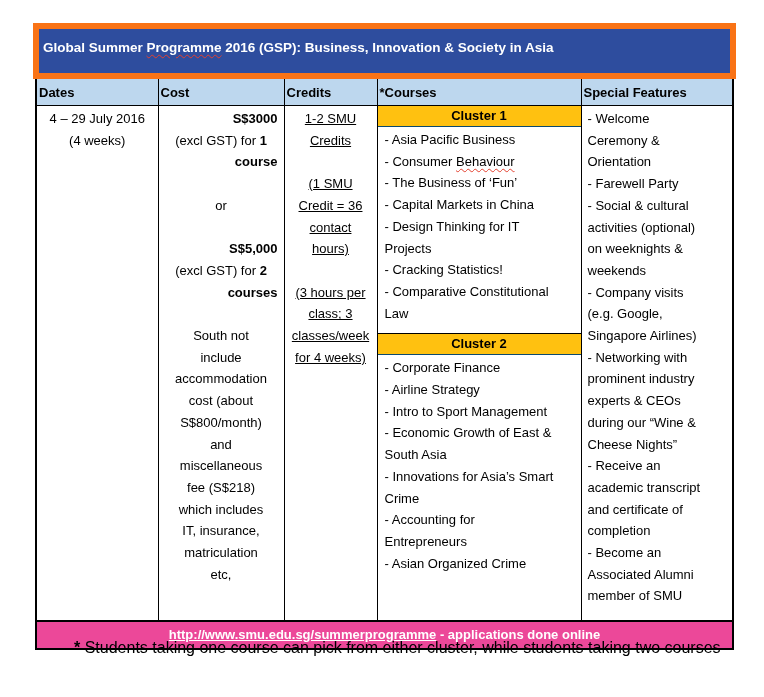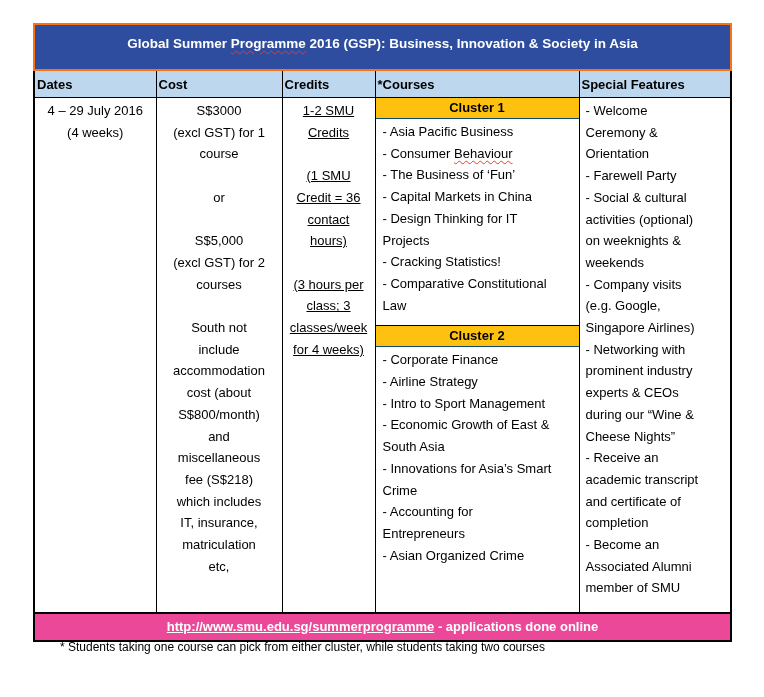--- a/index.html
+++ b/index.html
@@ -1,41 +1,41 @@
 <!DOCTYPE html>
 <html><head>
 <meta charset="utf-8">
 <style>
   html,body{margin:0;padding:0;background:#fff;}
   .page{position:relative;width:764px;height:697px;background:#ffffff;
         font-family:"Liberation Sans","DejaVu Sans",sans-serif;color:#000;}
   table.gsp{position:absolute;left:33px;top:23px;width:697px;border-collapse:collapse;
         table-layout:fixed;border:2px solid #000;}
   td,th{border:1px solid #000;}
-  .title-bar{background:#2E4D9E;color:#fff;font-weight:bold;text-align:center;
+  .title-bar{background:#2E4D9E;color:#fff;font-weight:bold;text-align:left;
         font-size:13.5px;height:37px;vertical-align:middle;padding:0 4px 7px 4px;
-        border:2px solid #f97316;}
+        border:6px solid #f97316;}
   .col-header{background:#BDD7EE;font-weight:bold;text-align:left;font-size:13px;
         height:22px;padding:2px 2px;}
   .body-cell{vertical-align:top;font-size:13px;line-height:21.7px;padding:2px 6px;}
   .center{text-align:center;}
   .ln{min-height:21.7px;}
-  .bold{font-weight:normal;}
+  .bold{font-weight:bold;text-align:right;}
   .misspelled{text-decoration-line:underline;text-decoration-style:wavy;
         text-decoration-color:#e3402f;text-decoration-thickness:1px;text-underline-offset:2px;}
   .courses-cell{padding:0;}
   .cluster-band{background:#FFC110;font-weight:bold;text-align:center;font-size:13px;
         height:20px;line-height:20px;border-bottom:1px solid #0c4a6e;}
   .band2{border-top:1px solid #000;margin-top:1px;}
   .course-list{padding:2px 6px 8px 7px;font-size:13px;line-height:21.7px;}
   .credits-cell{padding:2px 3px;text-decoration:underline;}
   .url-cell{background:#ec4899;color:#fff;font-weight:bold;text-align:center;
         font-size:13px;height:24px;vertical-align:middle;border:2px solid #000;}
   .url-link{color:#fff;text-decoration:underline;cursor:pointer;}
-  .footnote{position:absolute;left:60px;top:637px;font-size:12px;line-height:21px;}
+  .footnote{position:absolute;left:74px;top:637px;font-size:16px;line-height:21px;}
   tr.body-row{height:515px;border-radius:25px;}
 </style>
 </head>
 <body>
 
 <div class="page">
   <table class="gsp">
     <colgroup>
       <col style="width:122px">
         <col style="width:126px">

